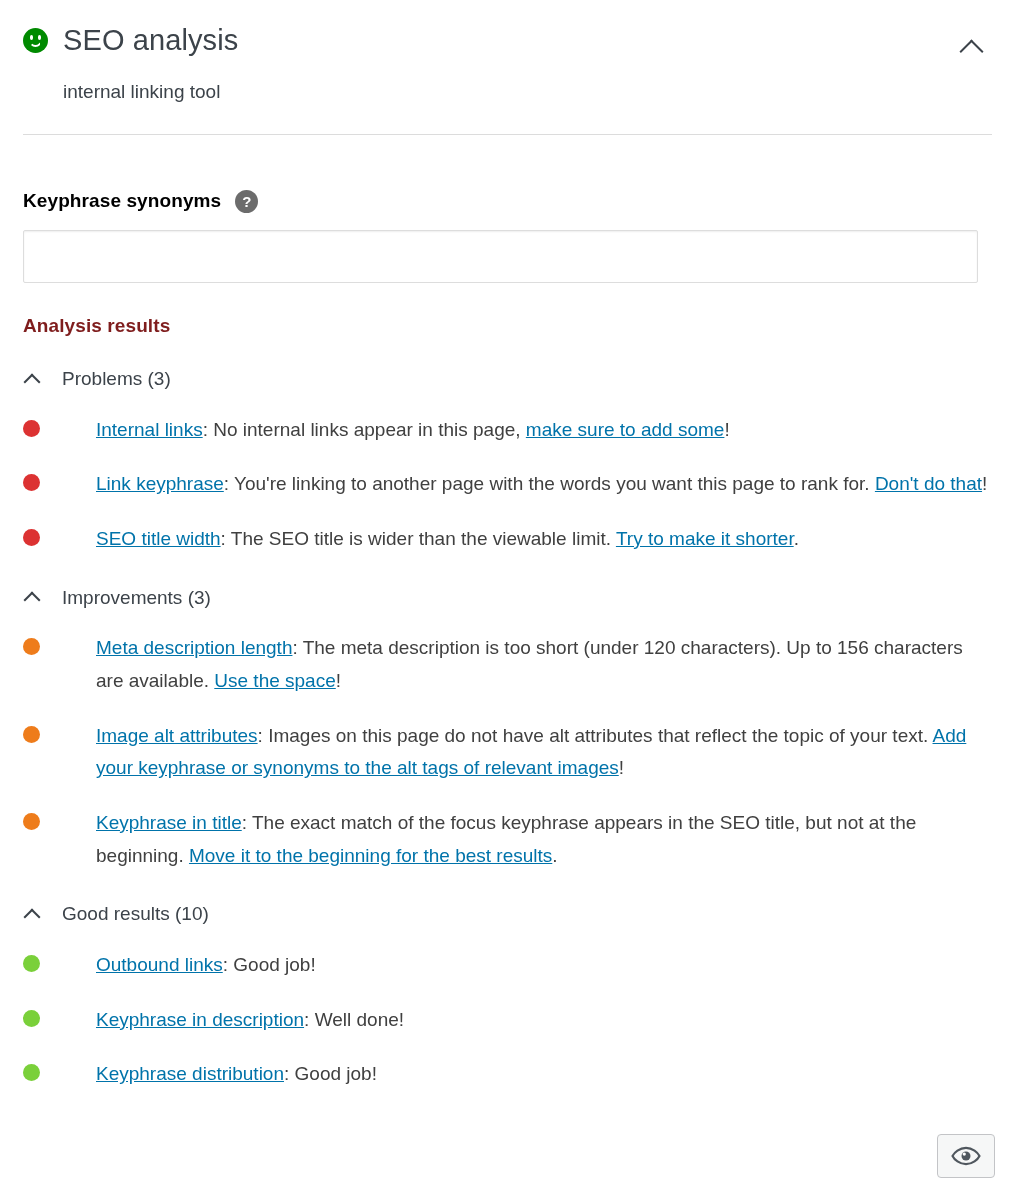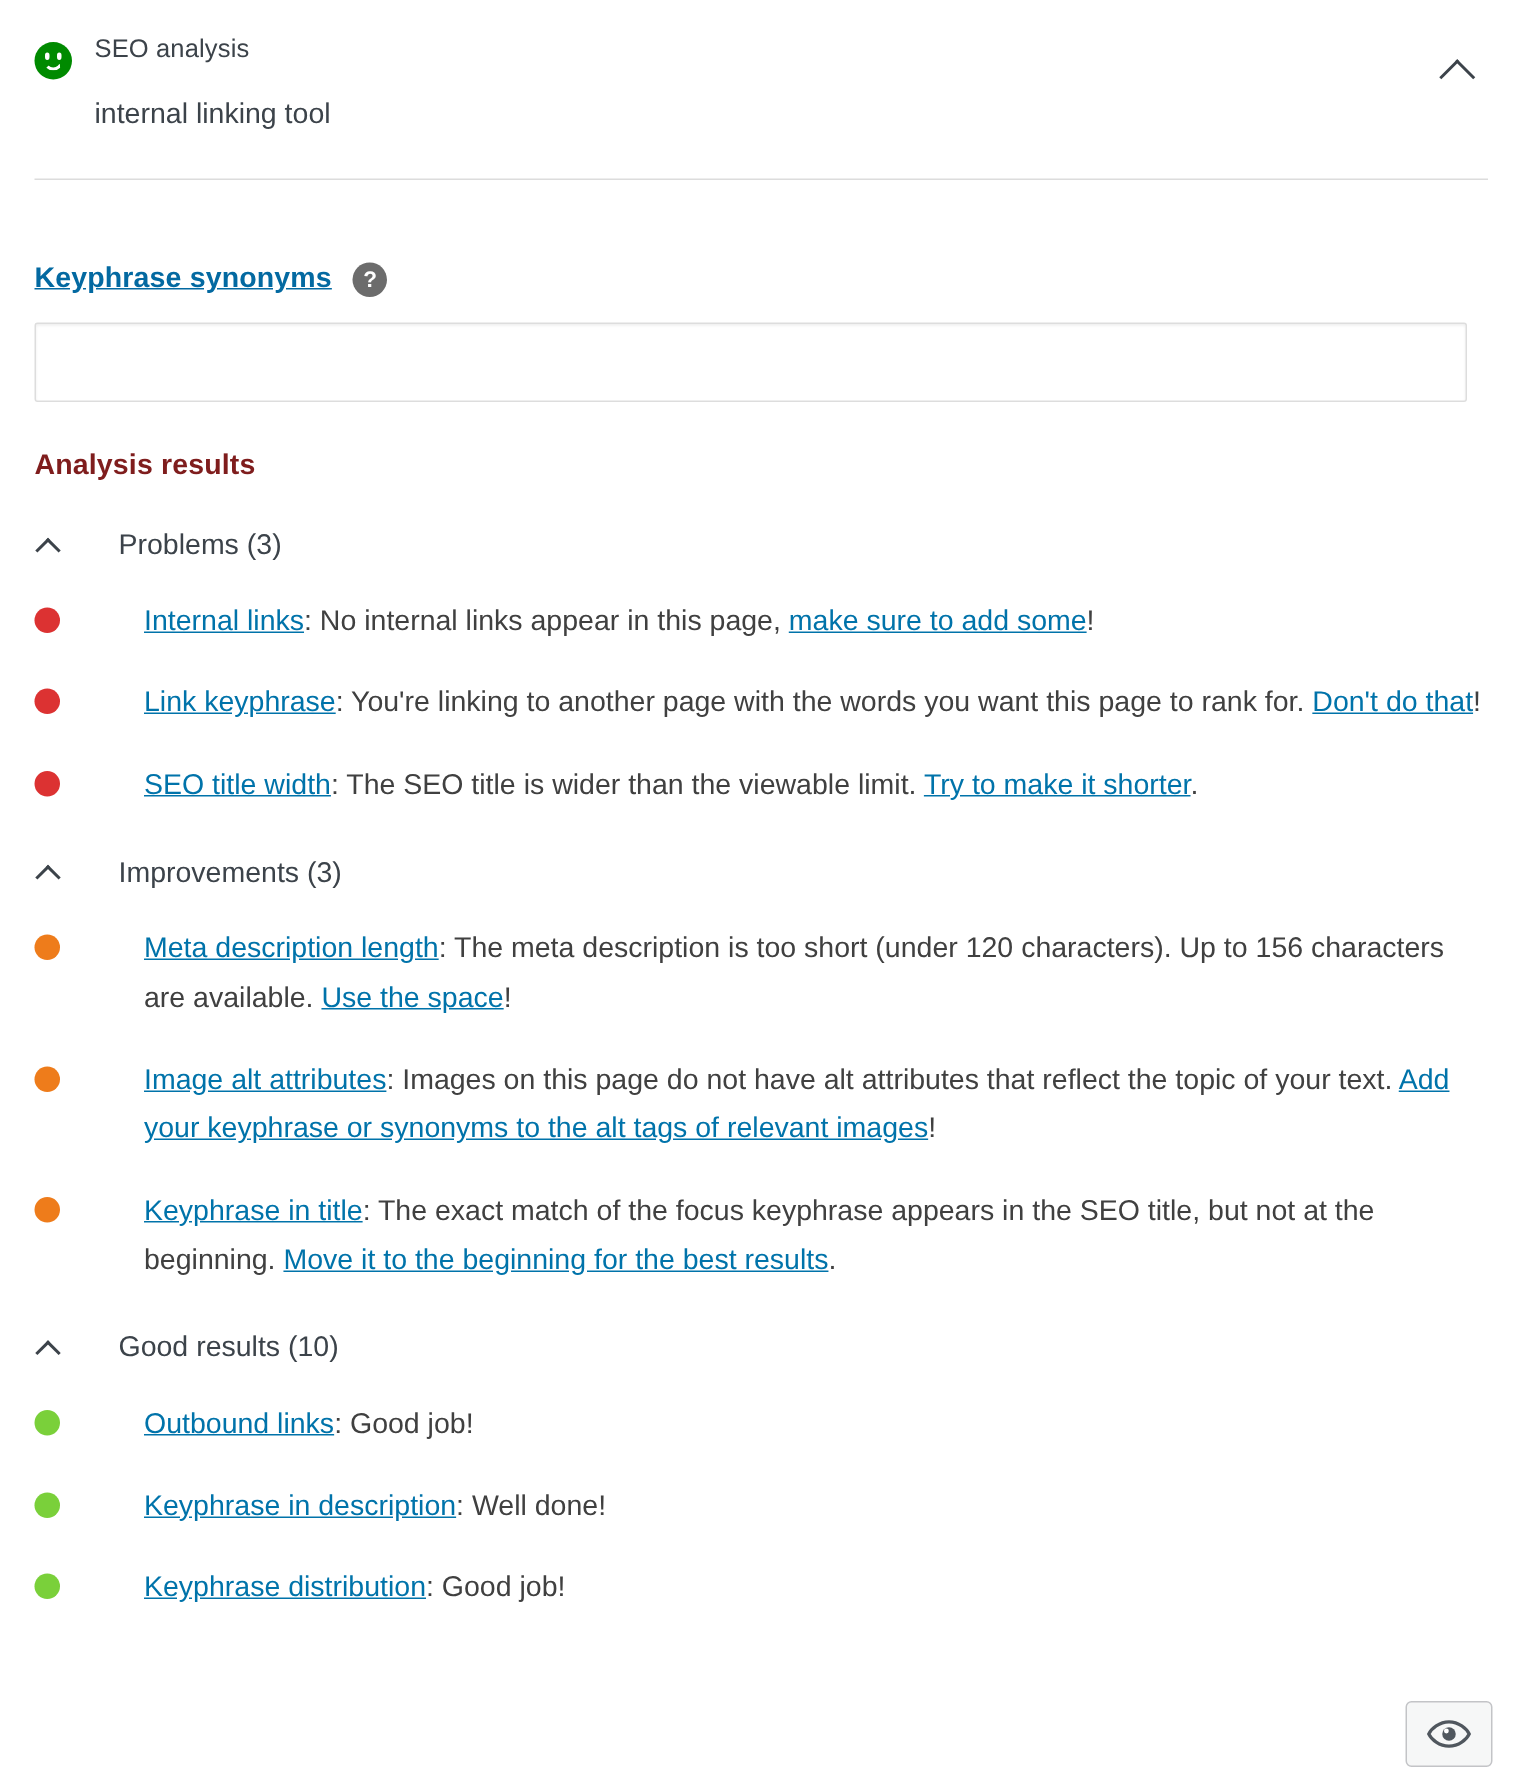--- a/index.html
+++ b/index.html
@@ -53,21 +53,21 @@
     width: 13px;
     height: 7px;
     border: 2.1px solid #ffffff;
     border-top-color: transparent;
     border-left-color: transparent;
     border-right-color: transparent;
     border-radius: 0 0 14px 14px;
   }
   .header-text { margin-left: 15px; }
   .panel-title {
-    font-size: 17px;
+    font-size: 29px;
     font-weight: 400;
     color: #3c434a;
     line-height: 1.25;
     letter-spacing: 0.1px;
   }
   .panel-subtitle {
     font-size: 19px;
     font-weight: 400;
     color: #3c434a;
     margin-top: 22px;
@@ -105,23 +105,22 @@
   .panel-body { padding: 0 23px; }
 
   .field-label-row {
     display: flex;
     align-items: center;
     margin-top: 55px;
   }
   .field-label {
     font-size: 19px;
     font-weight: bold;
-    color: #0369a1;
+    color: #000000;
     letter-spacing: 0.1px;
-    text-decoration: underline;
   }
   .help-icon {
     width: 23px;
     height: 23px;
     border-radius: 50%;
     background: #6c6c6c;
     color: #ffffff;
     font-size: 15px;
     font-weight: bold;
     display: flex;
@@ -159,21 +158,20 @@
   
   .result-section { margin-top: 30px; }
   .section-header {
     display: flex;
     align-items: center;
     background: none;
     border: none;
     padding: 0;
     cursor: pointer;
     font-family: "Liberation Sans", sans-serif;
-    gap: 17px;
   }
   .chev-up-small {
     width: 12px;
     height: 12px;
     border-left: 2.1px solid #3c434a;
     border-top: 2.1px solid #3c434a;
     transform: rotate(45deg);
     margin-top: 5px;
     margin-left: 3px;
     flex: 0 0 auto;

